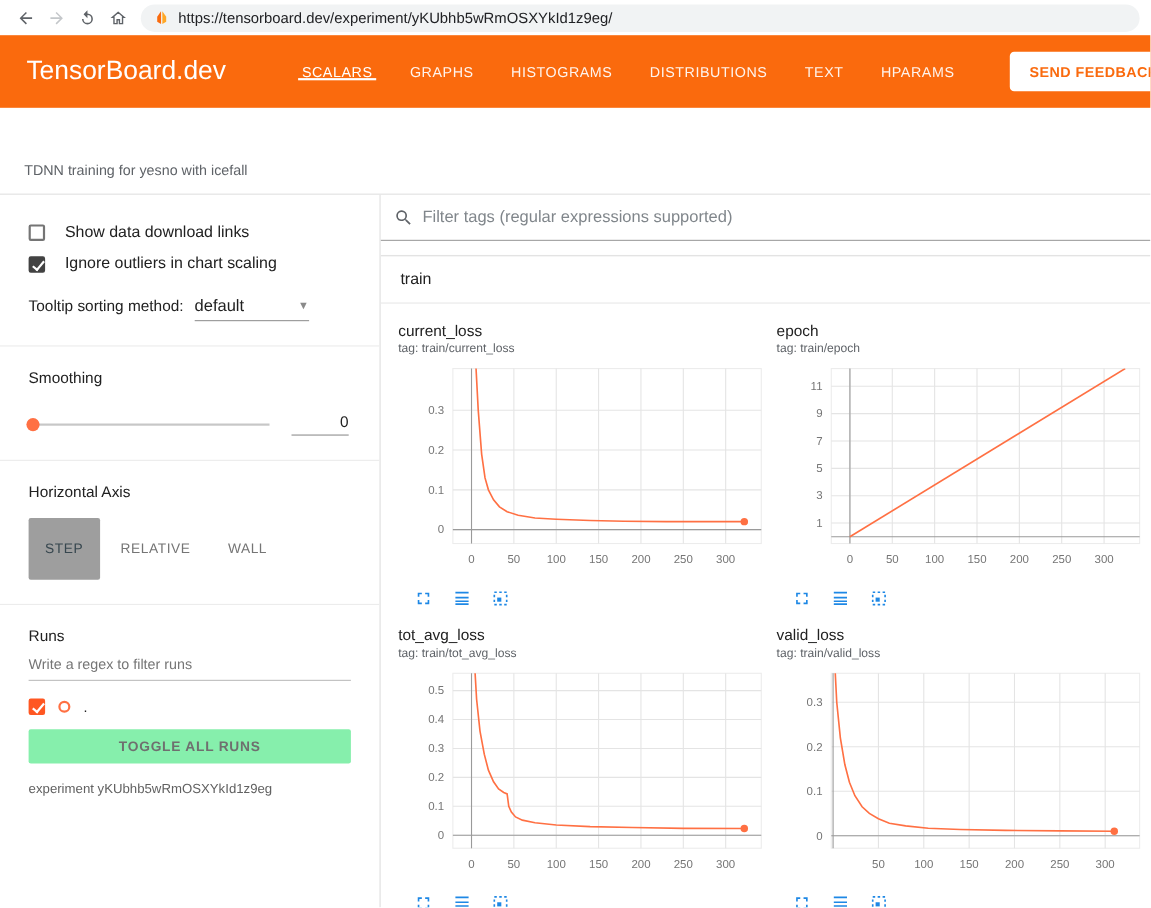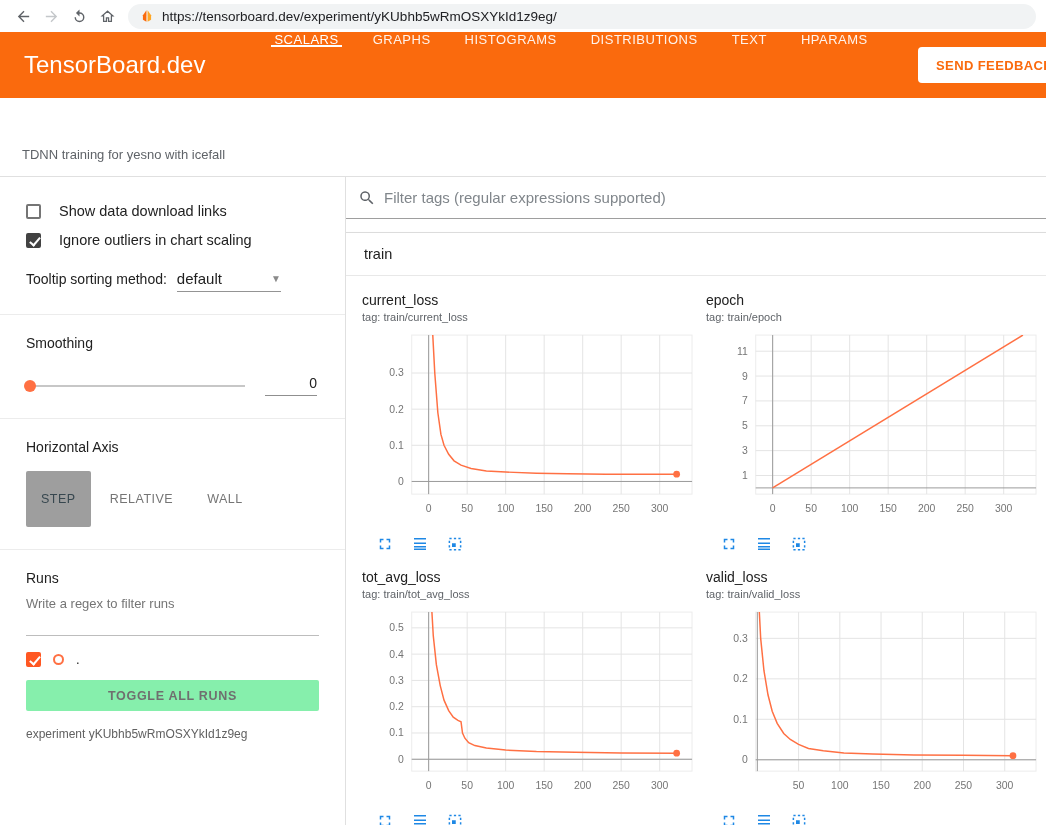--- a/index.html
+++ b/index.html
@@ -9,21 +9,21 @@
 
 .chrome{height:32px;display:flex;align-items:center;gap:2px;padding:0 10px;background:#fff}
 .nav-ic{width:26px;height:26px;display:flex;align-items:center;justify-content:center;cursor:pointer;flex-shrink:0}
 .nav-ic svg{width:17px;height:17px;display:block}
 .addr{flex:1;height:25px;background:#f1f3f4;border-radius:13px;display:flex;align-items:center;gap:8px;padding:0 12px;margin-left:6px}
 .addr .url{font-size:13.5px;color:#202124;white-space:nowrap}
 
 
 .tbheader{height:66px;background:var(--header);display:flex;align-items:stretch;padding:0 0 0 24px;position:relative;overflow:hidden}
 .logo{color:#fff;font-size:24px;font-weight:500;margin-right:52px;align-self:center;white-space:nowrap}
-.tabs{display:flex;align-items:flex-start}
+.tabs{display:flex;align-items:center}
 .tab{display:flex;align-items:center;padding:0 17px;color:rgba(255,255,255,.92);font-size:13px;font-weight:500;letter-spacing:.5px;position:relative;cursor:pointer;white-space:nowrap}
 .tab.active{color:#fff}
 .tab.active::after{content:"";position:absolute;left:14px;right:14px;bottom:0;height:2px;background:#fff}
 .feedback{position:absolute;left:918px;top:15px;height:36px;padding:0 18px;background:#fff;color:var(--header);font-size:13px;font-weight:700;letter-spacing:.4px;border:none;border-radius:4px;white-space:nowrap;cursor:pointer;font-family:inherit}
 
 
 .subheader{height:79px;border-bottom:1px solid #e0e0e0;display:flex;align-items:flex-end;padding:0 0 14px 22px}
 .subheader span{font-size:13px;color:#5f6368}
 
 
@@ -42,21 +42,21 @@
 .caret{color:#8a8a8a;font-size:10px}
 .divider{height:1px;background:#ececec;margin:22px -26px 20px}
 .section-label{font-size:14px;color:#212121}
 .slider-row{display:flex;align-items:center;gap:20px;margin:24px 2px 2px 0}
 .slider{flex:1;height:2px;background:#c7c7c7;position:relative;cursor:pointer}
 .thumb{position:absolute;left:-2px;top:-5px;width:12px;height:12px;border-radius:50%;background:var(--run)}
 .slider-value{width:52px;text-align:right;font-size:14px;border-bottom:1px solid #8f8f8f;padding-bottom:4px;cursor:text}
 .axis-buttons{display:flex;gap:4px;margin-top:16px}
 .axis-btn{border:none;background:transparent;color:#757575;font-size:12.5px;font-weight:500;letter-spacing:.5px;padding:21px 15px;border-radius:2px;cursor:pointer;font-family:inherit}
 .axis-btn.active{background:#9e9e9e;color:#37474f}
-.runs-filter{width:100%;border:none;border-bottom:1px solid #bdbdbd;outline:none;font-size:13px;padding:10px 0 24px;color:#212121;font-family:inherit;background:transparent}
+.runs-filter{width:100%;border:none;border-bottom:1px solid #bdbdbd;outline:none;font-size:13px;padding:10px 0 7px;color:#212121;font-family:inherit;background:transparent}
 .runs-filter::placeholder{color:#757575}
 .run-row{display:flex;align-items:center;gap:12px;margin-top:16px}
 .run-swatch{width:11px;height:11px;border:2px solid var(--run);border-radius:50%;flex-shrink:0}
 .run-name{font-size:13px;color:#212121}
 .toggle-all{width:100%;margin-top:13px;height:31px;border:none;border-radius:2px;background:#86efac;color:#6f6f6f;font-size:12.5px;font-weight:700;letter-spacing:.7px;cursor:pointer;font-family:inherit}
 .experiment{margin-top:16px;font-size:12px;color:#616161}
 
 
 .filter-row{height:42px;display:flex;align-items:center;gap:8px;padding:0 4px 0 12px;border-bottom:1px solid #9e9e9e;flex-shrink:0}
 .filter-row svg{flex-shrink:0}

